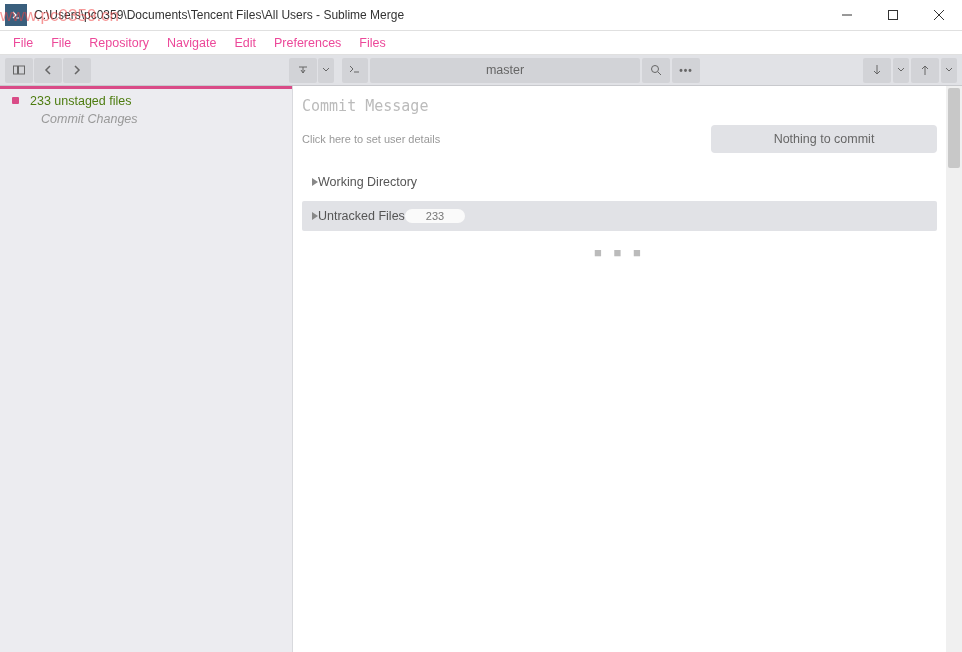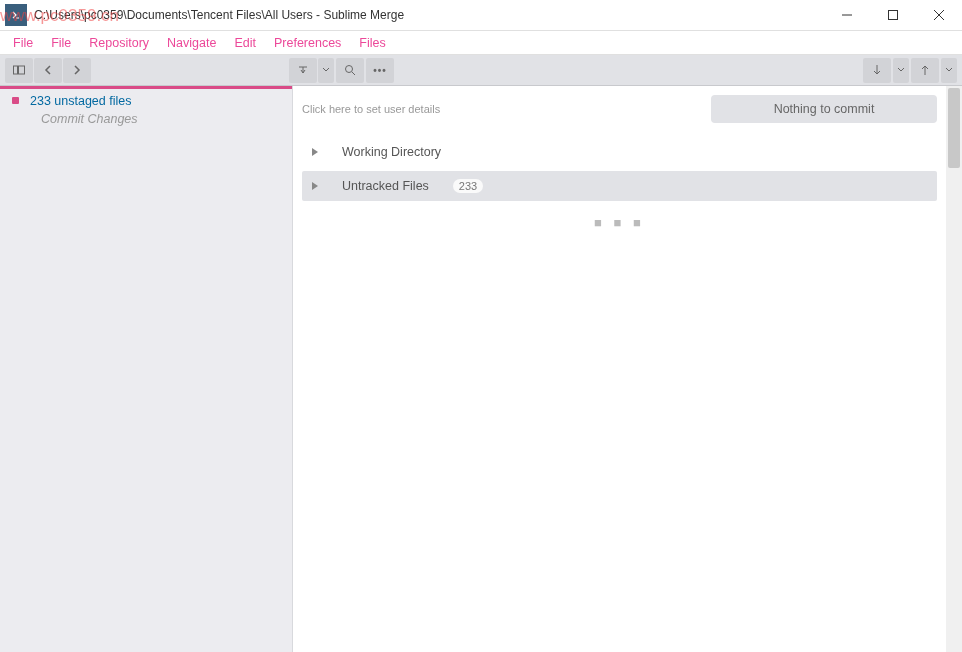--- a/index.html
+++ b/index.html
@@ -23,34 +23,34 @@
 .branch-box { display: flex; align-items: center; margin-left: 8px; }
 .branch-icon-box { width: 26px; height: 25px; background: #d2d3d7; border-radius: 2px; display: flex; align-items: center; justify-content: center; }
 .branch-name { width: 270px; height: 25px; background: #d2d3d7; margin-left: 2px; border-radius: 2px; display: flex; align-items: center; justify-content: center; font-size: 12.5px; color: #666; }
 .tb-right { margin-left: auto; display: flex; gap: 2px; padding-right: 5px; }
 
 .main { display: flex; height: 566px; }
 .sidebar { width: 293px; background: #ececf0; border-right: 1px solid #d8d9dd; }
 .sidebar-accent { height: 3px; background: #d94b87; width: 100%; }
 .sb-row { padding: 5px 10px 3px 30px; font-size: 12.5px; position: relative; }
 .sb-dot { position: absolute; left: 12px; top: 8px; width: 7px; height: 7px; background: #d94b87; border-radius: 1px; }
-.sb-title { color: #0369a1; }
+.sb-title { color: #4d7c0f; }
 .sb-sub { color: #999; font-style: italic; padding-top: 1px; padding-bottom: 6px; margin-left: 11px; }
 
 .content { flex: 1; background: #fff; display: flex; }
 .content-main { flex: 1; padding: 9px 9px 0 9px; }
 .commit-hdr { font-size: 15px; color: #bbb; font-family: monospace; margin-bottom: 10px; margin-top: 2px; }
 .user-row { display: flex; align-items: center; margin-bottom: 14px; }
 .user-text { font-size: 11px; color: #999; flex: 1; }
 .commit-btn { width: 226px; height: 28px; background: #e1e2e6; display: flex; align-items: center; justify-content: center; font-size: 12.5px; color: #666; border-radius: 4px; }
 
-.section { height: 30px; display: flex; align-items: center; padding-left: 10px; font-size: 12.5px; color: #555; gap: 24px; margin-bottom: 4px; }
+.section { height: 30px; display: flex; align-items: center; padding-left: 10px; font-size: 12.5px; color: #555; gap: 0; margin-bottom: 4px; }
 .section.gray { background: #e1e2e6; border-radius: 2px; }
 .tri { width: 0; height: 0; border-top: 4px solid transparent; border-bottom: 4px solid transparent; border-left: 6px solid #888; }
-.badge { background: #fafafa; color: #777; font-size: 11px; padding: 1px 6px; border-radius: 7px; }
+.badge { background: #fafafa; color: #777; font-size: 11px; padding: 1px 21px; border-radius: 7px; }
 
 .dots-row { text-align: center; padding-top: 10px; color: #bbb; letter-spacing: 4px; font-size: 13px; }
 .vscroll { width: 16px; background: #f0f0f0; }
 .vscroll-thumb { margin: 2px auto; width: 12px; height: 80px; background: #c8c8c8; border-radius: 2px; }
 
 .watermark { position: absolute; top: 8px; left: 0; pointer-events: none; opacity: 0.55; }
 .wm-top { font-size: 22px; font-weight: bold; color: #2a94d6; letter-spacing: 1px; }
 .wm-top .orange { color: #e28a1d; }
 .wm-url { font-size: 17px; color: #ef4444; margin-top: -2px; }
 </style>
@@ -121,20 +121,28 @@
           <path d="M4 6 L6 9 L8 6" stroke="#666" fill="none"></path>
           <line x1="6" y1="3" x2="6" y2="9" stroke="#666"></line>
         </svg>
     </div>
     <div class="tb-btn" style="width:16px">
       <svg width="8" height="6">
           <path d="M1 1 L4 4 L7 1" stroke="#666" fill="none"></path>
         </svg>
     </div>
   </div>
+  <div class="branch-box">
+    <div class="branch-icon-box">
+      <svg width="12" height="10">
+          <path d="M1 1 L4 4 L1 7 M5 7 L10 7" stroke="#666" stroke-width="1" fill="none"></path>
+        </svg>
+    </div>
+    <div class="branch-name">master</div>
+  </div>
   <div class="tb-btn" style="margin-left:2px">
     <svg width="12" height="12">
         <circle cx="5" cy="5" r="3.5" stroke="#666" fill="none"></circle>
         <line x1="8" y1="8" x2="11" y2="11" stroke="#666"></line>
       </svg>
   </div>
   <div class="tb-btn" style="margin-left:2px">
     <span style="color:#666;font-weight:bold;letter-spacing:1px;font-size:10px">•••</span>
   </div>
   <div class="tb-right">
@@ -168,20 +176,21 @@
     <div class="sidebar-accent"></div>
     <div class="sb-row">
       <div class="sb-dot"></div>
       <div class="sb-title">233 unstaged files</div>
     </div>
     <div class="sb-row sb-sub">Commit Changes</div>
   </div>
 
   <div class="content">
     <div class="content-main">
+      <div class="commit-hdr">Commit Message</div>
       <div class="user-row">
         <div class="user-text">Click here to set user details</div>
         <div class="commit-btn">Nothing to commit</div>
       </div>
       <div class="section">
         <div class="tri"></div>
         <span>Working Directory</span>
       </div>
       <div class="section gray">
         <div class="tri"></div>

